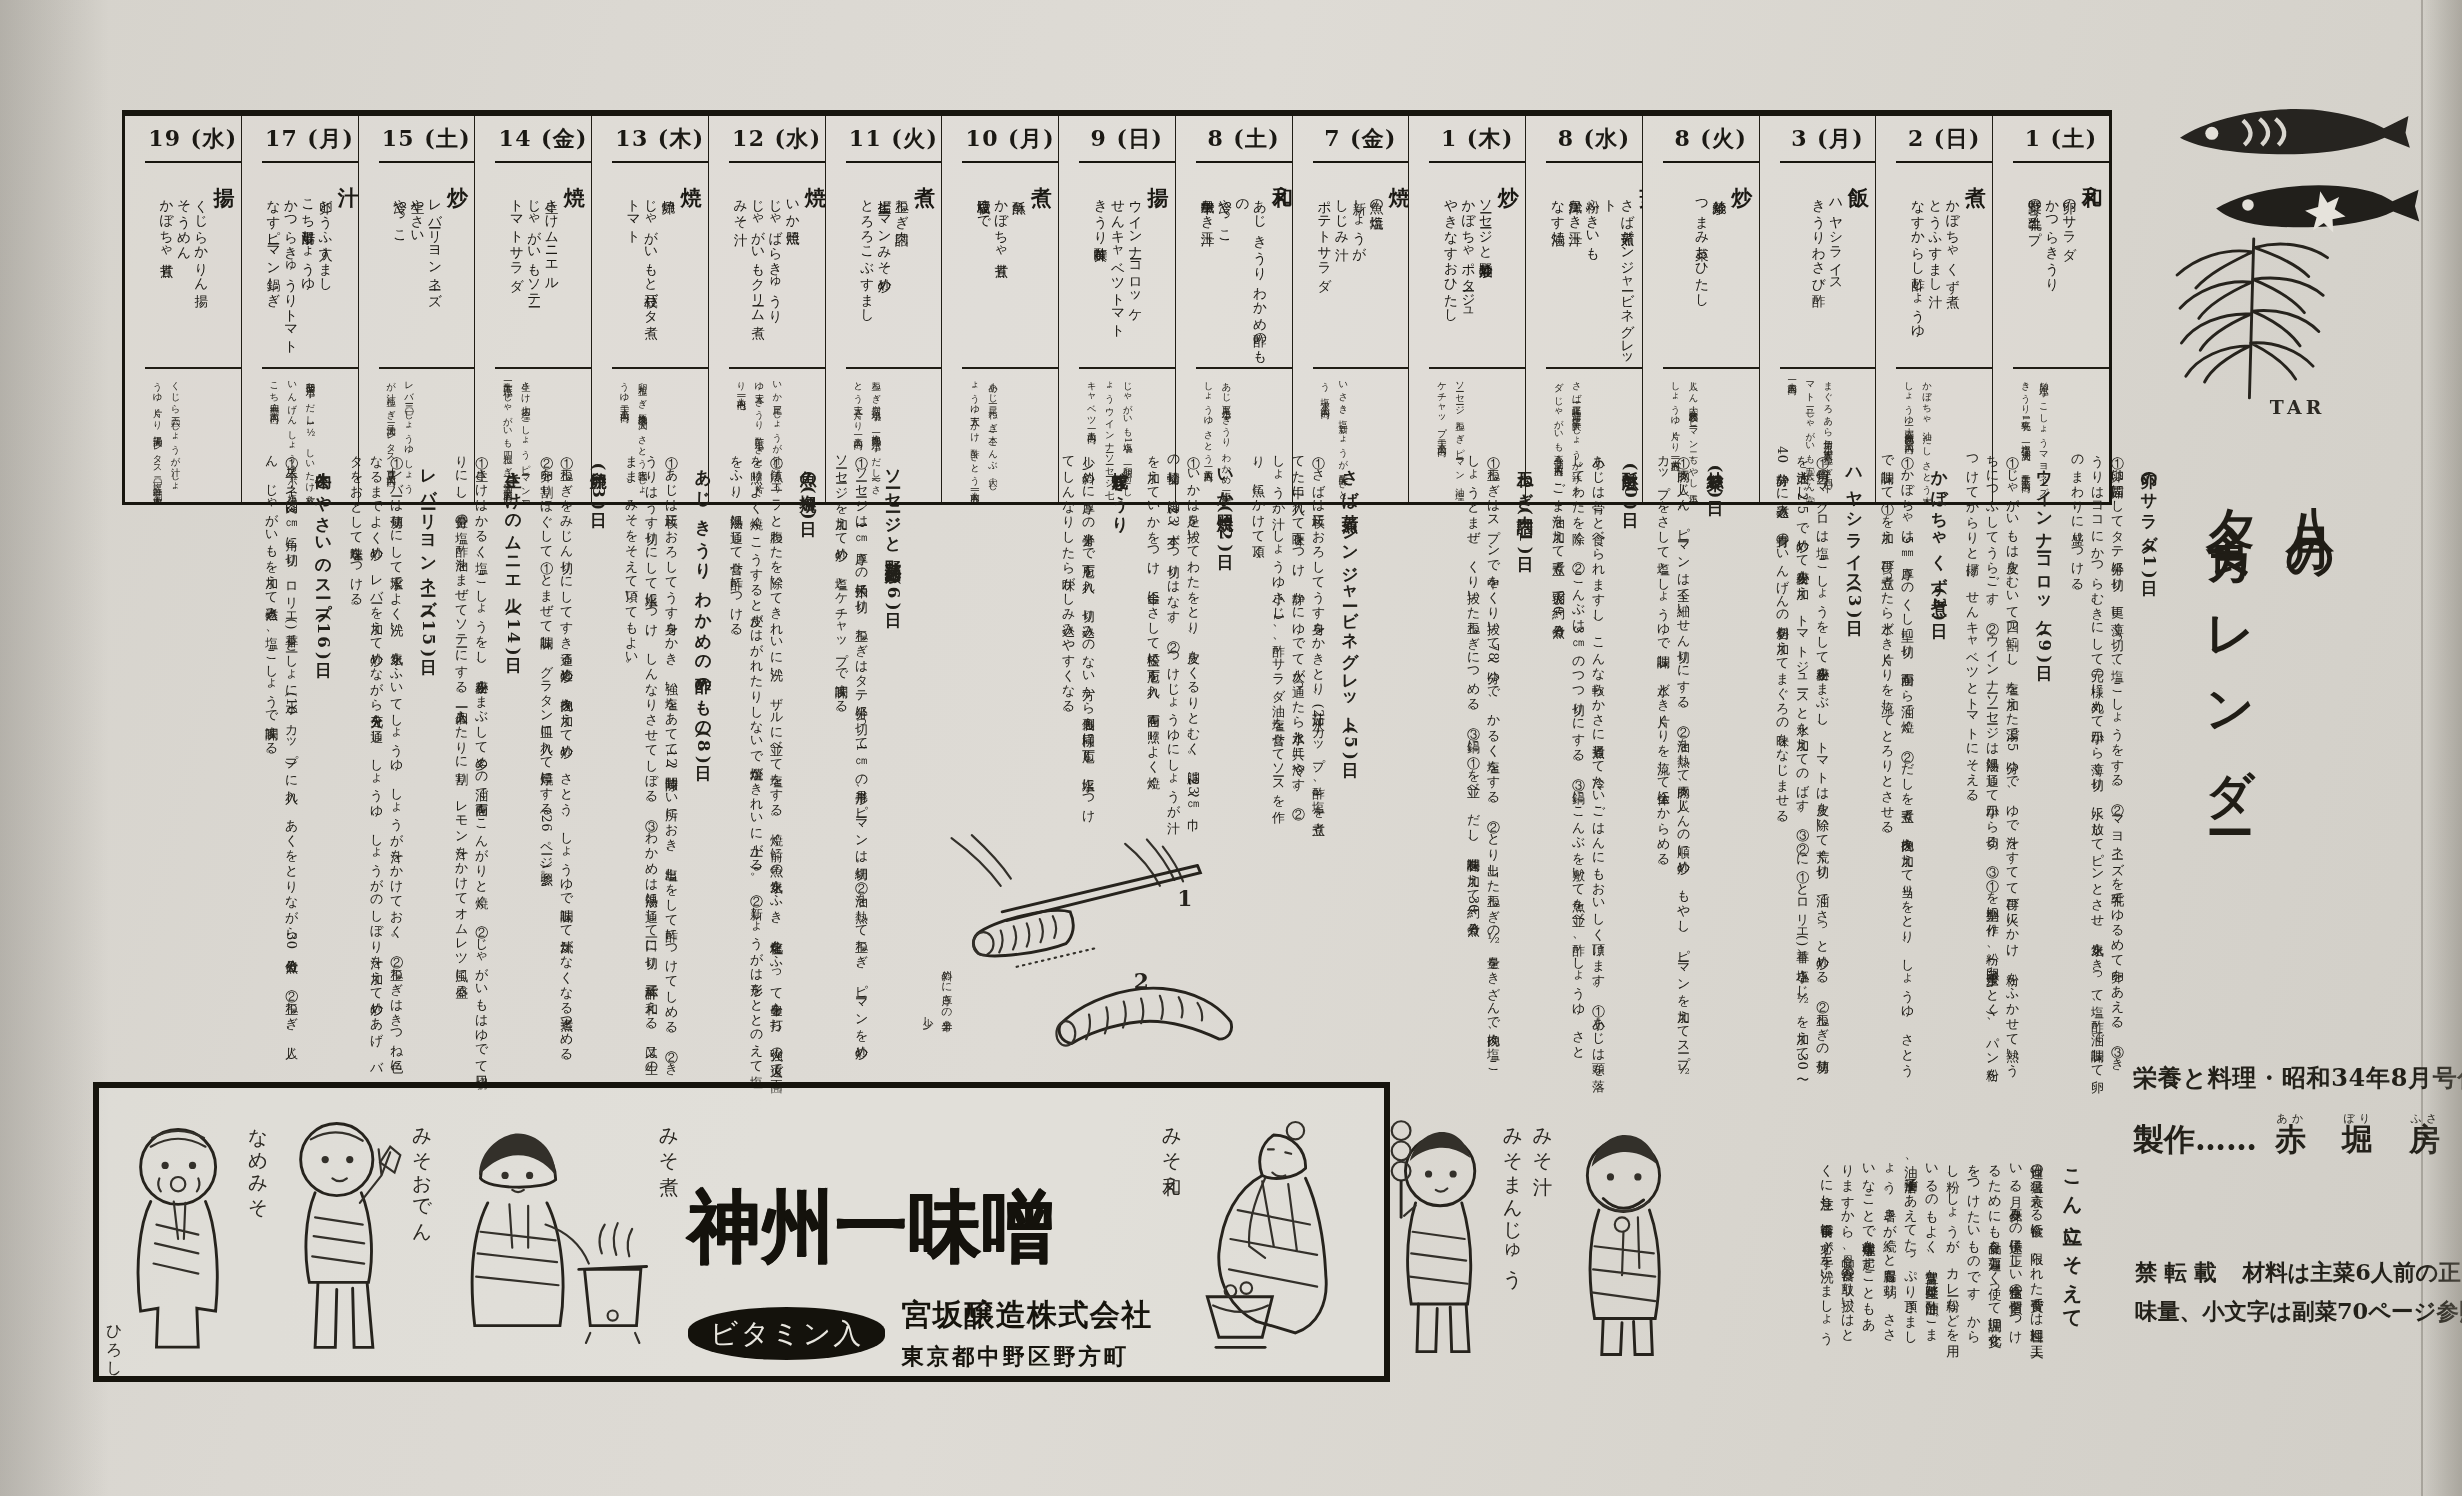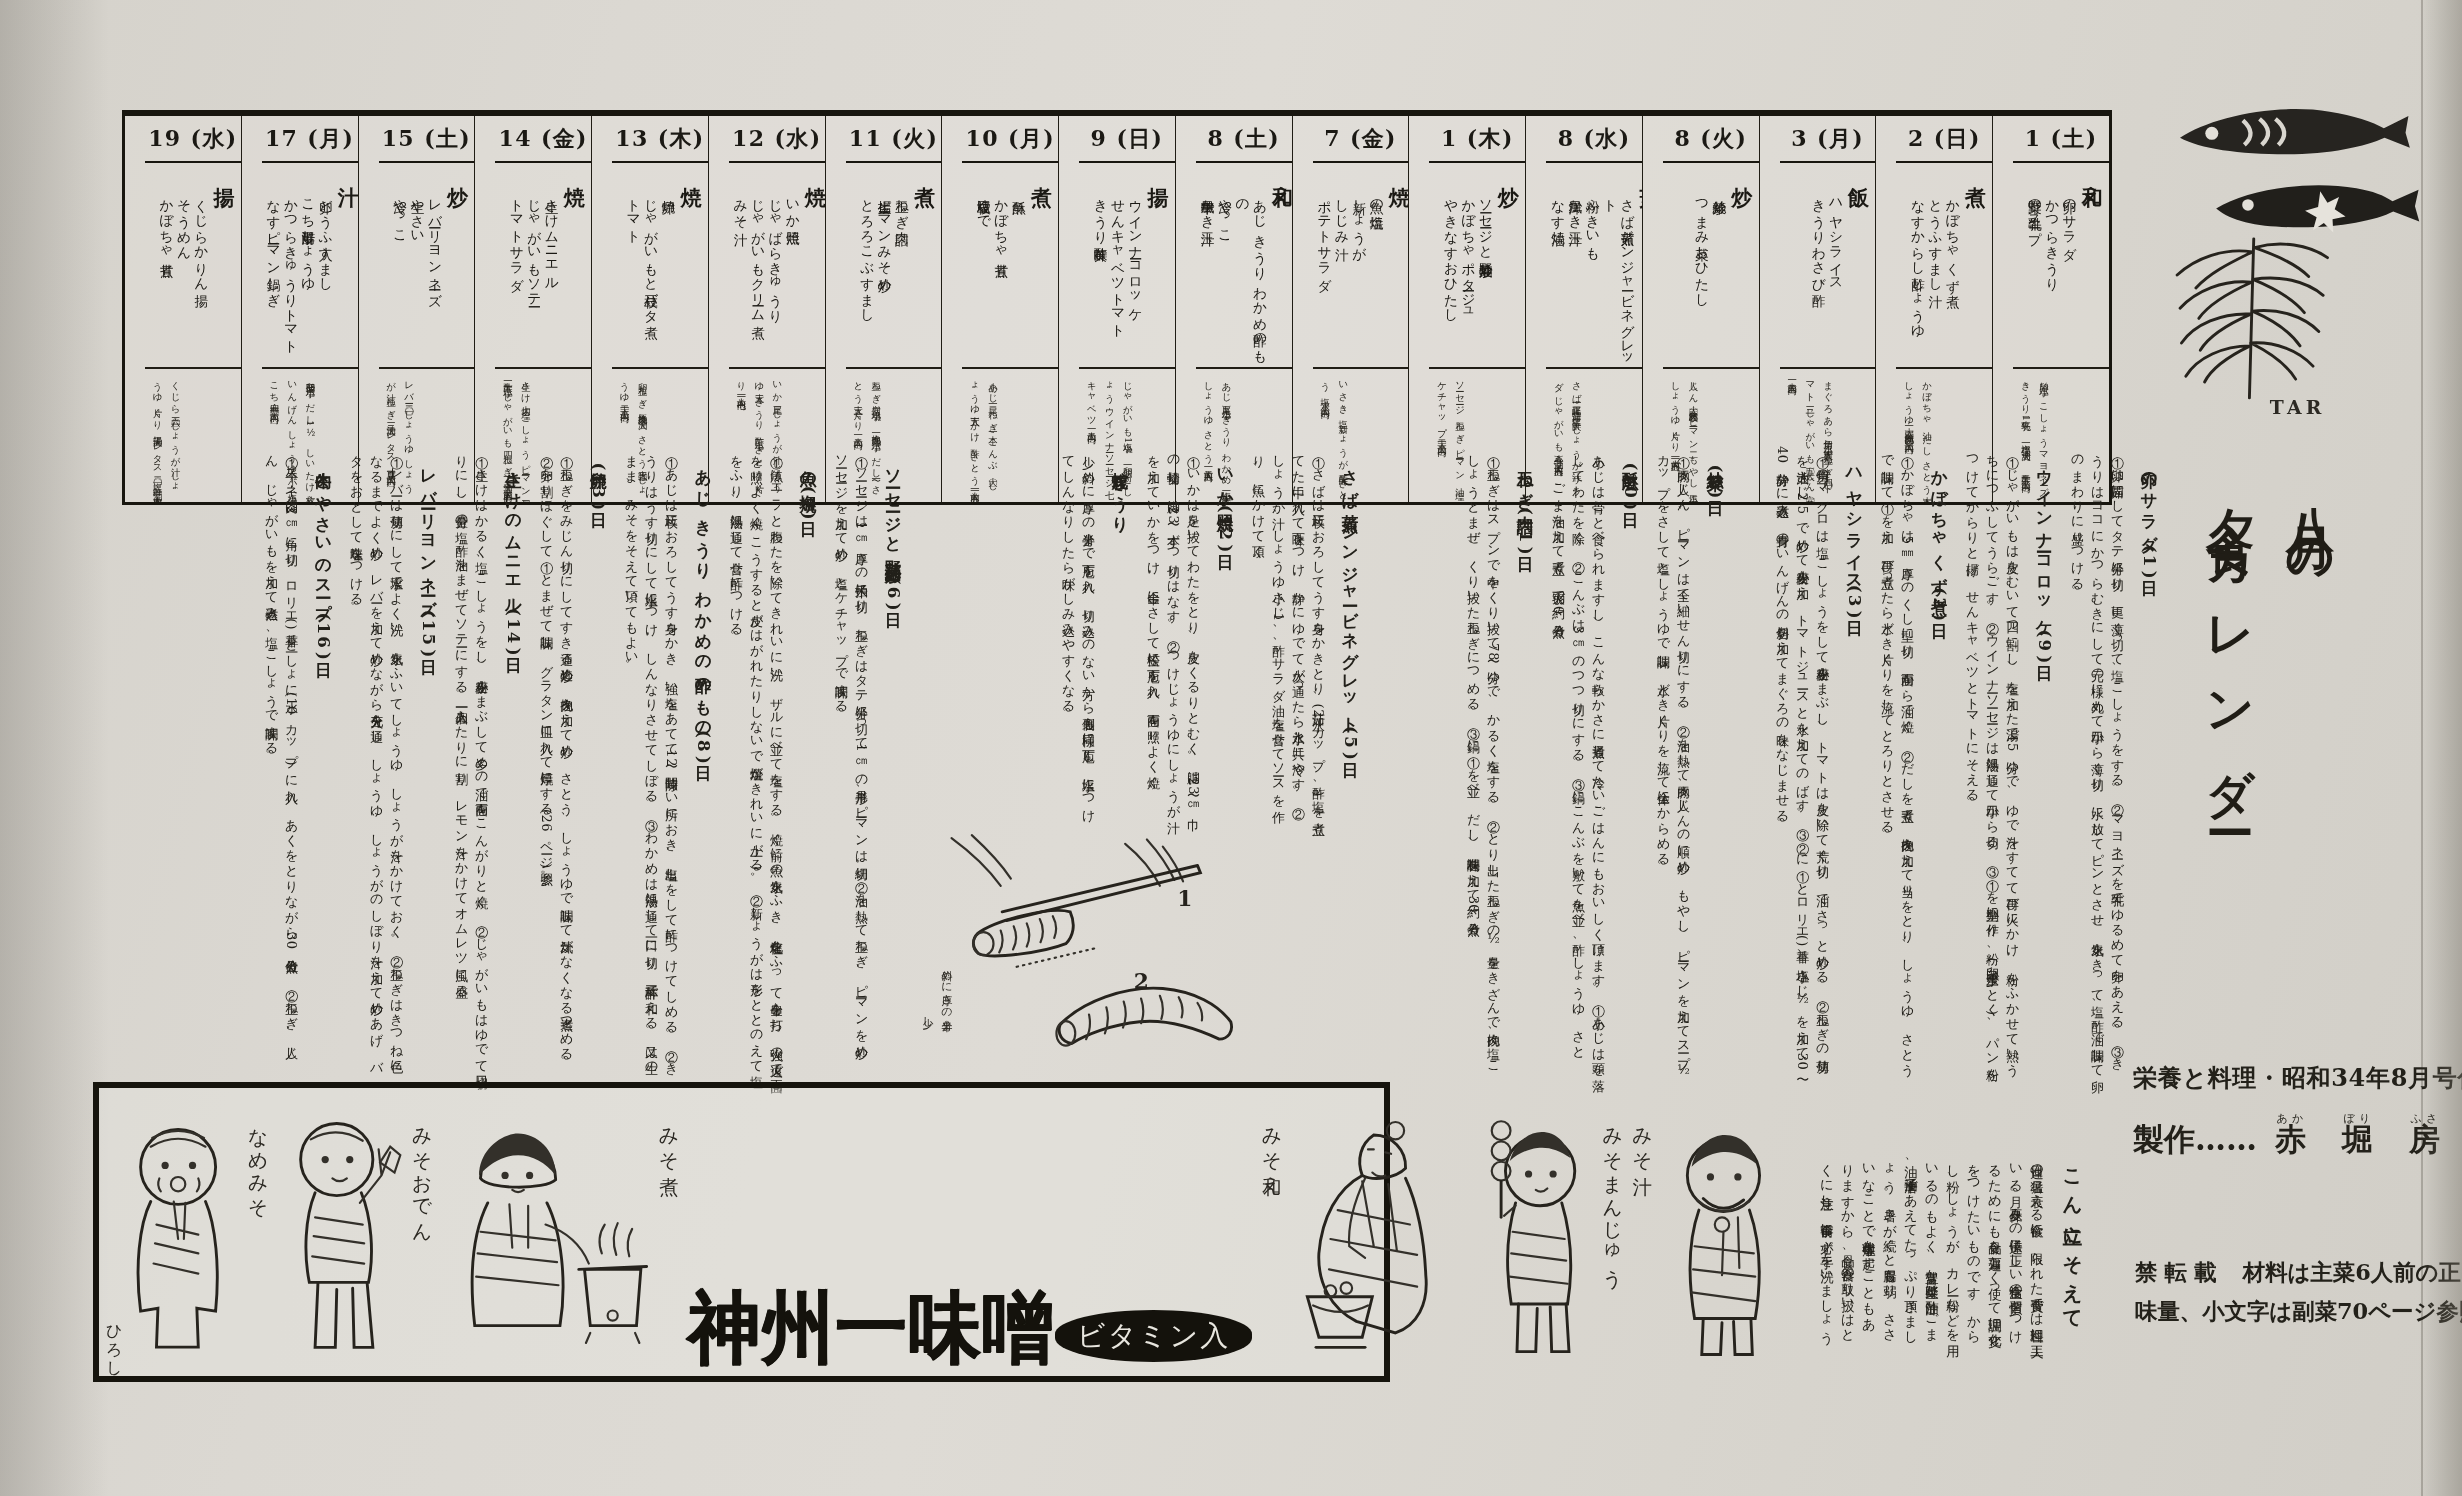--- a/index.html
+++ b/index.html
@@ -53,21 +53,21 @@
   
   .cut-illo{position:absolute;left:908px;top:825px;}
   .cut-cap{position:absolute;font-size:11px;color:#2a2721;}
 
   
   .ad{position:absolute;left:93px;top:1082px;width:1297px;height:300px;border:6.5px solid #16140d;
     background:rgba(233,231,225,.35);display:flex;align-items:flex-end;padding:4.3px 7.2px;box-sizing:border-box;}
   .ad .figure{position:relative;flex:0 0 auto;}
   .ad .fig-label{font-size:19.5px;letter-spacing:1.4px;color:#2b2822;align-self:flex-start;margin:22px 1.4px 0 1.4px;flex:0 0 auto;}
   .ad .sig{position:absolute;left:-2.9px;bottom:4.3px;font-size:16px;color:#2b2822;writing-mode:vertical-rl;}
-  .ad-logo-block{flex:0 0 391px;display:flex;flex-direction:row;justify-content:flex-start;margin:5.8px 4.3px 0 4.3px;}
+  .ad-logo-block{flex:0 0 391px;display:flex;flex-direction:column;justify-content:flex-start;margin:5.8px 4.3px 0 4.3px;}
   .ad-logo{font-size:72px;font-weight:900;letter-spacing:1.4px;color:#14120c;white-space:nowrap;
     text-shadow:1.4px 0 0 #14120c,0 1.4px 0 #14120c,0.7px 0.7px 0 #14120c;transform:scaleY(1.08);transform-origin:top left;}
   .ad-sub{display:flex;align-items:center;gap:16px;margin-top:24.6px;}
   .ad-badge{background:#14120c;color:#e8e6df;font-size:28px;font-weight:normal;letter-spacing:2.2px;
     padding:7.2px 22px;border-radius:60%/55%;white-space:nowrap;}
   .ad-company{display:flex;flex-direction:column;gap:4.3px;}
   .ad-co-name{font-size:30px;font-weight:bold;letter-spacing:1.4px;color:#16140d;white-space:nowrap;}
   .ad-co-addr{font-size:22.4px;font-weight:bold;letter-spacing:2.9px;color:#16140d;white-space:nowrap;}
   svg .ln{fill:none;stroke:#33302a;stroke-width:3;stroke-linecap:round;}
   svg .lnb{fill:none;stroke:#26231d;stroke-width:4;stroke-linecap:round;}
@@ -505,20 +505,24 @@
           <path class="ln" d="M228 200 q-8 -22 4 -40 M248 202 q-8 -24 2 -44 M266 204 q-6 -20 4 -38"></path>
           <circle class="ln" cx="243" cy="286" r="7"></circle>
         </g>
       </svg>
     </div>
     <span class="fig-label vtext">みそ煮</span>
     <div class="ad-logo-block">
       <div class="ad-logo">神州一味噌</div>
       <div class="ad-sub">
         <span class="ad-badge">ビタミン入</span>
+        <div class="ad-company">
+          <span class="ad-co-name">宮坂醸造株式会社</span>
+          <span class="ad-co-addr">東京都中野区野方町</span>
+        </div>
       </div>
     </div>
     <span class="fig-label vtext">みそ和え</span>
     <div class="figure">
       <svg width="188" height="260" viewBox="0 0 260 360">
         <path class="lnb" d="M120 36 a44 44 0 0 1 44 46 C150 96 120 100 104 92 C96 70 102 48 120 36 Z"></path>
         <circle class="ln" cx="150" cy="30" r="12"></circle>
         <path class="ln" d="M112 56 l8 0 M136 60 l8 2"></path>
         <path class="ln" d="M118 88 q8 8 18 4"></path>
         <path class="lnb" d="M104 92 C70 110 48 150 44 200 C42 240 60 276 96 294 L150 310 C180 300 196 270 192 230 C190 180 180 130 164 96"></path>

